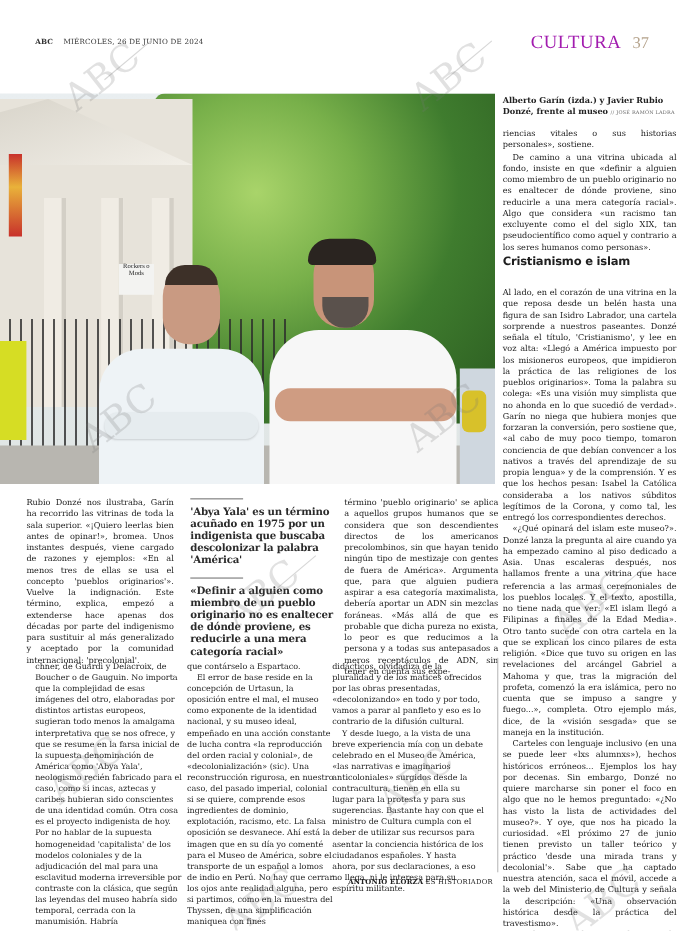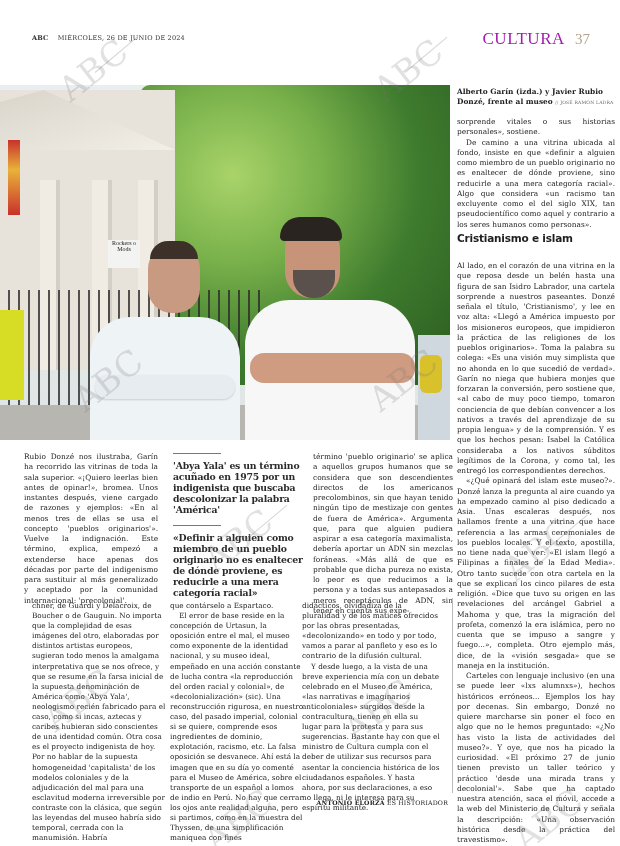--- a/index.html
+++ b/index.html
@@ -101,21 +101,21 @@
   <div class="person-right"></div>
   <div class="backpack"></div>
 </div>
 
 <div class="caption">
   <span class="names">Alberto Garín (izda.) y Javier Rubio Donzé, frente al museo</span>
   <span class="credit">// JOSÉ RAMÓN LADRA</span>
 </div>
 
 <div class="col col-right-top">
-  <p>sorprende vitales o sus historias personales», sostiene.</p>
+  <p>riencias vitales o sus historias personales», sostiene.</p>
   <p class="indent">De camino a una vitrina ubicada al fondo, insiste en que «definir a alguien como miembro de un pueblo originario no es enaltecer de dónde proviene, sino reducirle a una mera categoría racial». Algo que considera «un racismo tan excluyente como el del siglo XIX, tan pseudocientífico como aquel y contrario a los seres humanos como personas».</p>
   <div class="subhead">Cristianismo e islam</div>
   <p>Al lado, en el corazón de una vitrina en la que reposa desde un belén hasta una figura de san Isidro Labrador, una cartela sorprende a nuestros paseantes. Donzé señala el título, 'Cristianismo', y lee en voz alta: «Llegó a América impuesto por los misioneros europeos, que impidieron la práctica de las religiones de los pueblos originarios». Toma la palabra su colega: «Es una visión muy simplista que no ahonda en lo que sucedió de verdad». Garín no niega que hubiera monjes que forzaran la conversión, pero sostiene que, «al cabo de muy poco tiempo, tomaron conciencia de que debían convencer a los nativos a través del aprendizaje de su propia lengua» y de la comprensión. Y es que los hechos pesan: Isabel la Católica consideraba a los nativos súbditos legítimos de la Corona, y como tal, les entregó los correspondientes derechos.</p>
   <p class="indent">«¿Qué opinará del islam este museo?». Donzé lanza la pregunta al aire cuando ya ha empezado camino al piso dedicado a Asia. Unas escaleras después, nos hallamos frente a una vitrina que hace referencia a las armas ceremoniales de los pueblos locales. Y el texto, apostilla, no tiene nada que ver: «El islam llegó a Filipinas a finales de la Edad Media». Otro tanto sucede con otra cartela en la que se explican los cinco pilares de esta religión. «Dice que tuvo su origen en las revelaciones del arcángel Gabriel a Mahoma y que, tras la migración del profeta, comenzó la era islámica, pero no cuenta que se impuso a sangre y fuego...», completa. Otro ejemplo más, dice, de la «visión sesgada» que se maneja en la institución.</p>
   <p class="indent">Carteles con lenguaje inclusivo (en una se puede leer «lxs alumnxs»), hechos históricos erróneos... Ejemplos los hay por decenas. Sin embargo, Donzé no quiere marcharse sin poner el foco en algo que no le hemos preguntado: «¿No has visto la lista de actividades del museo?». Y oye, que nos ha picado la curiosidad. «El próximo 27 de junio tienen previsto un taller teórico y práctico 'desde una mirada trans y decolonial'». Sabe que ha captado nuestra atención, saca el móvil, accede a la web del Ministerio de Cultura y señala la descripción: «Una observación histórica desde la práctica del travestismo».</p>
   <p class="indent">«Está organizada por colectivos de activistas que, entre otras, cosas, piden que España devuelva el oro...», añade Donzé. Otro anacronismo más que suma a la lista y del que nos promete hablar otro día. Porque hoy, cree, ya hemos tenido demasiada descolonización.</p>
 </div>
 
 <div class="col col1">
   <p>Rubio Donzé nos ilustraba, Garín ha recorrido las vitrinas de toda la sala superior. «¡Quiero leerlas bien antes de opinar!», bromea. Unos instantes después, viene cargado de razones y ejemplos: «En al menos tres de ellas se usa el concepto 'pueblos originarios'». Vuelve la indignación. Este término, explica, empezó a extenderse hace apenas dos décadas por parte del indigenismo para sustituir al más generalizado y aceptado por la comunidad internacional: 'precolonial'.</p>

